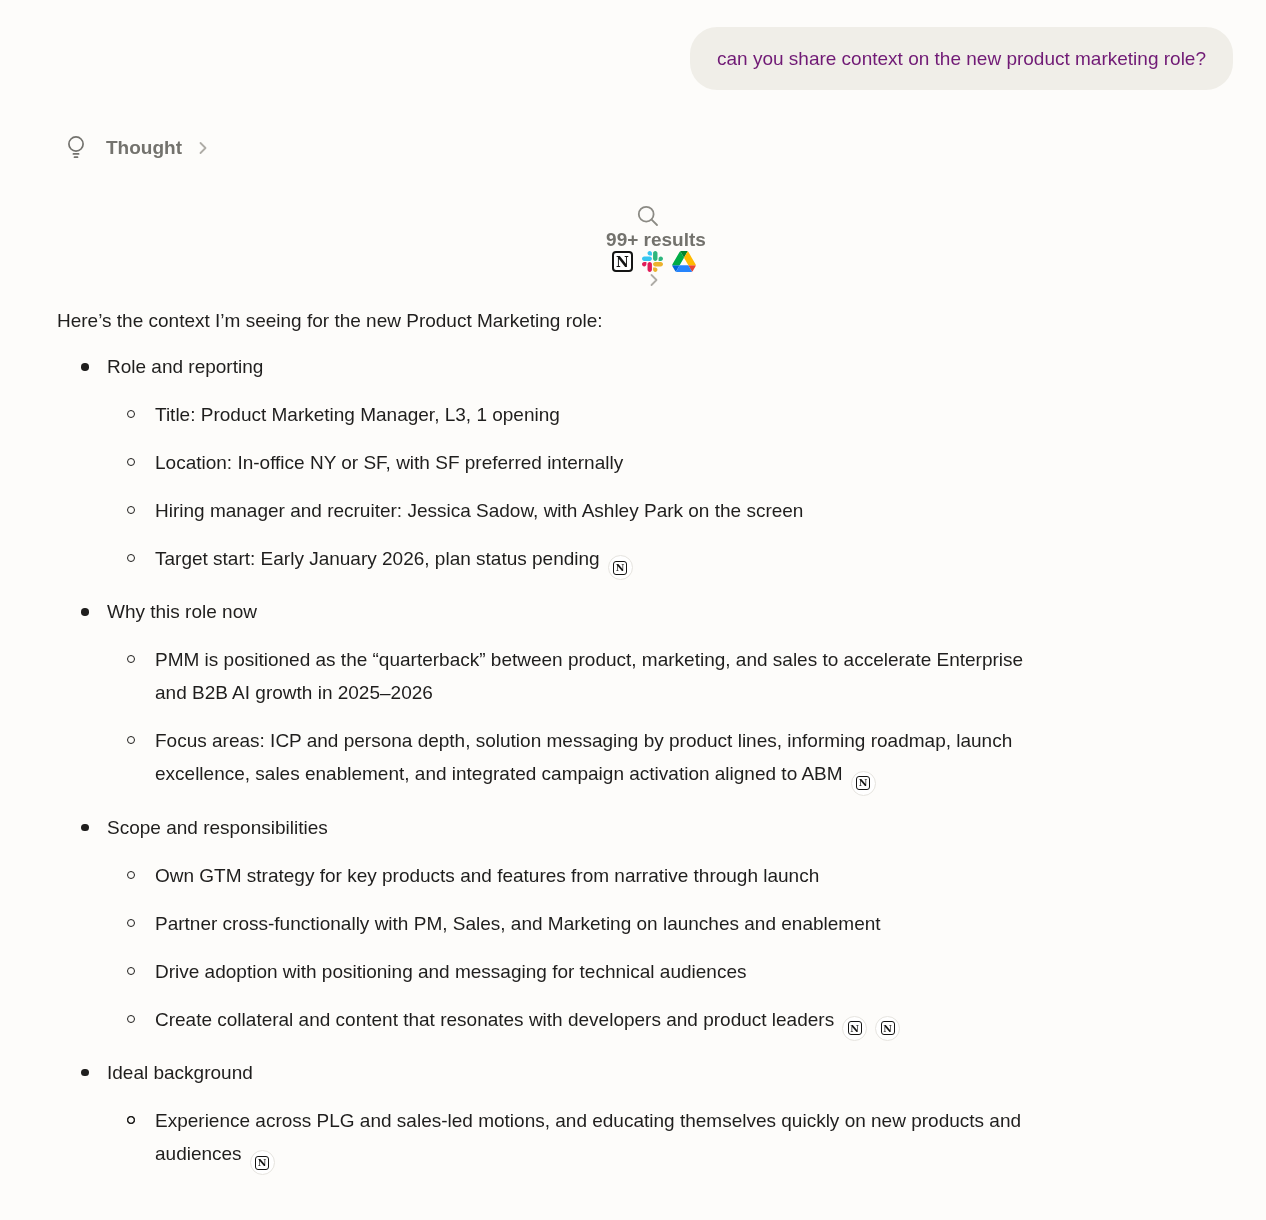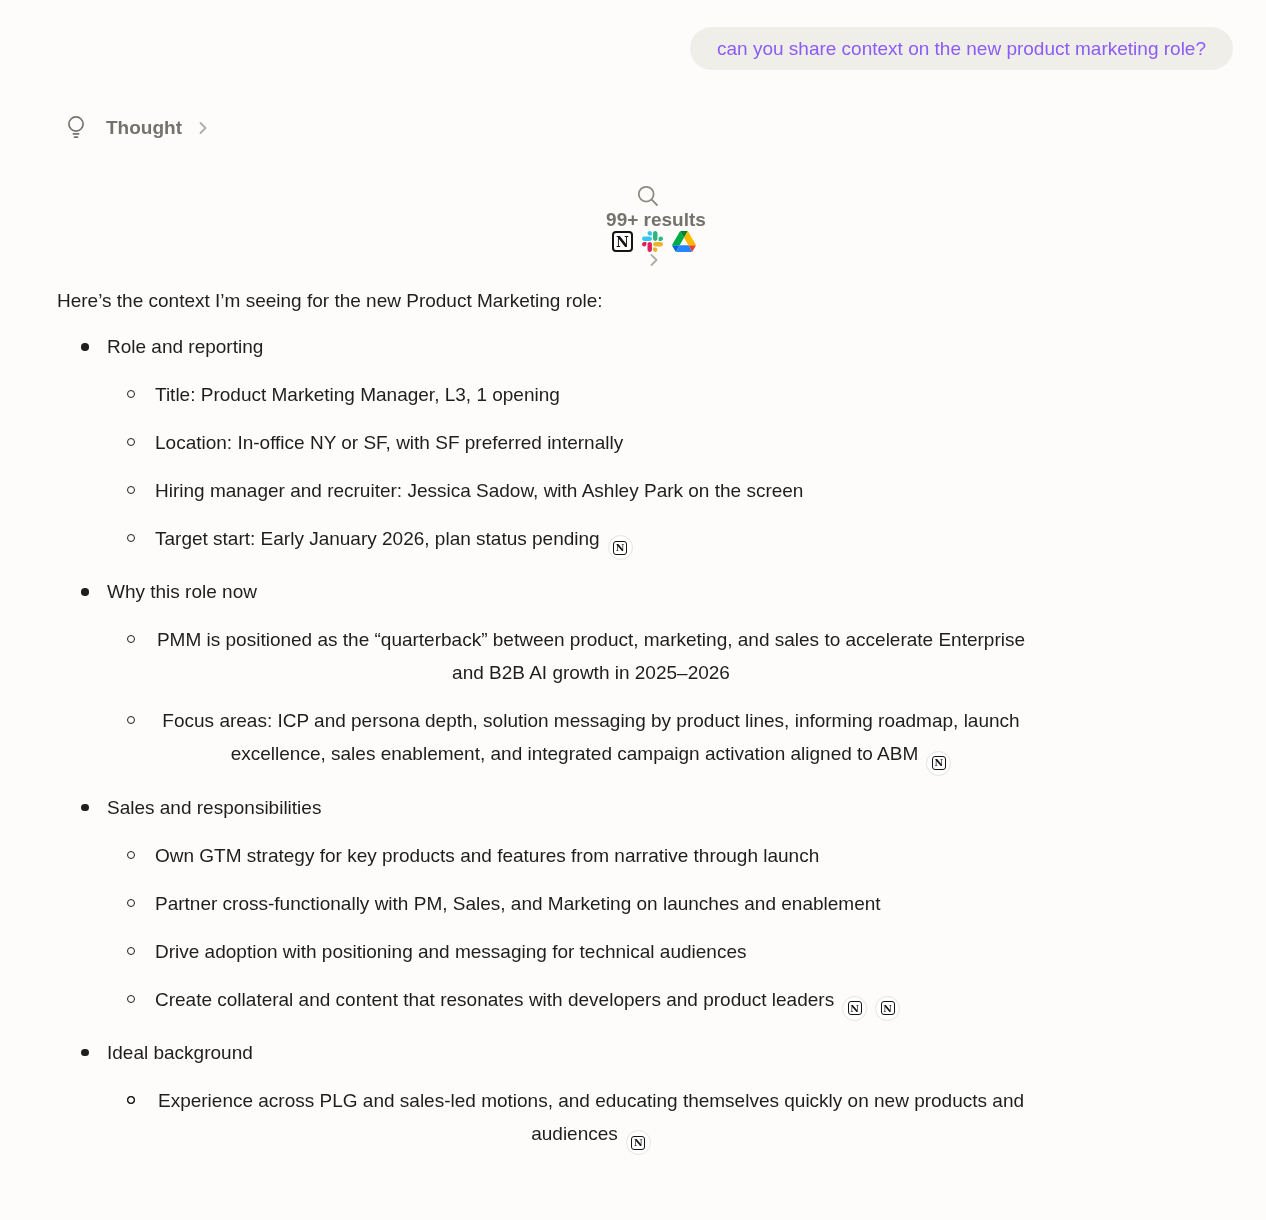--- a/index.html
+++ b/index.html
@@ -11,22 +11,22 @@
   body{
     width:1266px;height:1220px;background:var(--bg);
     font-family:"Liberation Sans",sans-serif;color:var(--text);
     overflow:hidden;
   }
   .page{padding:27px 33px 0 57px;}
 
   
   .user-row{display:flex;justify-content:flex-end;}
   .user-bubble{
-    background:var(--bubble);border-radius:27px;padding:8px 27px;
-    font-size:19px;line-height:27px;color:#8b5cf6;max-width:900px;
+    background:var(--bubble);border-radius:27px;padding:18px 27px;
+    font-size:19px;line-height:27px;color:#701a75;max-width:900px;
   }
 
   
   .tool-row{
     display:flex;align-items:center;color:var(--muted);font-size:19px;
     margin-left:5px;cursor:pointer;
   }
   .tool-row.thought{margin-top:44px;}
   .tool-row.results{margin-top:41px;flex-direction:column;}
   .tool-row .lead-icon{width:27px;height:27px;display:flex;align-items:center;justify-content:center;flex:0 0 auto;}
@@ -38,21 +38,21 @@
     background:#fff;display:flex;align-items:center;justify-content:center;
     font-family:"DejaVu Serif",serif;font-weight:bold;font-size:14px;color:var(--notion);line-height:1;
   }
 
   
   .intro{font-size:19px;line-height:33px;margin-top:16px;}
   .context-list{margin-top:13px;}
   .item{position:relative;font-size:19px;line-height:33px;margin-bottom:15px;}
   .item.top{padding-left:50px;margin-top:3px;}
   .item.sub{padding-left:98px;}
-  .item .txt{display:inline-block;max-width:872px;text-align:center;}
+  .item .txt{display:inline-block;max-width:872px;}
   .dot{
     position:absolute;left:24px;top:13px;width:7.5px;height:7.5px;border-radius:50%;
     background:var(--text);
   }
   .ring{
     position:absolute;left:70px;top:12px;width:8px;height:8px;border-radius:50%;
     border:1.6px solid var(--text);background:transparent;
   }
   .cite{
     display:inline-flex;align-items:center;justify-content:center;
@@ -134,21 +134,21 @@
         <div class="item sub"><span class="ring"></span><span class="txt">Location: In-office NY or SF, with SF preferred internally</span></div>
         <div class="item sub"><span class="ring"></span><span class="txt">Hiring manager and recruiter: Jessica Sadow, with Ashley Park on the screen</span></div>
         <div class="item sub"><span class="ring"></span><span class="txt">Target start: Early January 2026, plan status pending<span class="cite">
               <span class="nmini">N</span>
             </span></span></div>
         <div class="item top"><span class="dot"></span><span class="txt">Why this role now</span></div>
         <div class="item sub"><span class="ring"></span><span class="txt">PMM is positioned as the “quarterback” between product, marketing, and sales to accelerate Enterprise and B2B AI growth in 2025–2026</span></div>
         <div class="item sub"><span class="ring"></span><span class="txt">Focus areas: ICP and persona depth, solution messaging by product lines, informing roadmap, launch excellence, sales enablement, and integrated campaign activation aligned to ABM<span class="cite">
               <span class="nmini">N</span>
             </span></span></div>
-        <div class="item top"><span class="dot"></span><span class="txt">Sales and responsibilities</span></div>
+        <div class="item top"><span class="dot"></span><span class="txt">Scope and responsibilities</span></div>
         <div class="item sub"><span class="ring"></span><span class="txt">Own GTM strategy for key products and features from narrative through launch</span></div>
         <div class="item sub"><span class="ring"></span><span class="txt">Partner cross-functionally with PM, Sales, and Marketing on launches and enablement</span></div>
         <div class="item sub"><span class="ring"></span><span class="txt">Drive adoption with positioning and messaging for technical audiences</span></div>
         <div class="item sub"><span class="ring"></span><span class="txt">Create collateral and content that resonates with developers and product leaders<span class="cite">
               <span class="nmini">N</span>
             </span><span class="cite">
               <span class="nmini">N</span>
             </span></span></div>
         <div class="item top"><span class="dot"></span><span class="txt">Ideal background</span></div>
         <div class="item sub"><span class="ring"></span></div>

